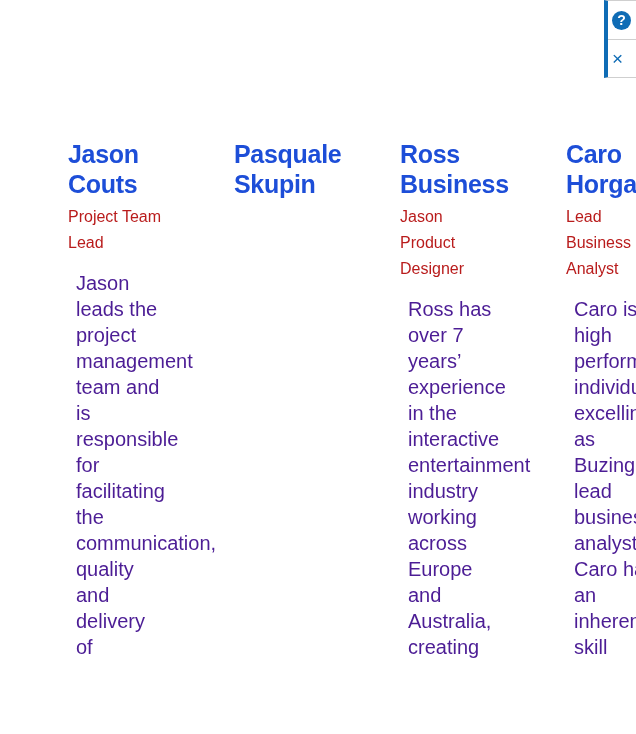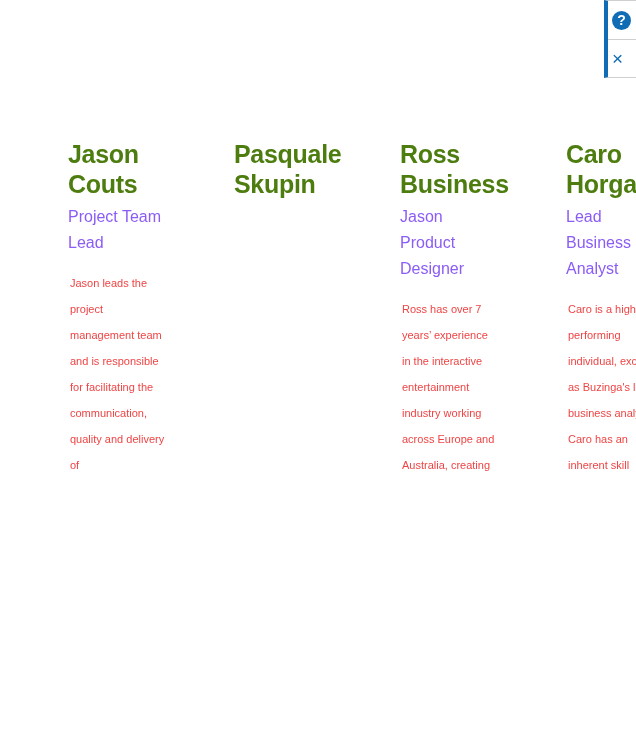--- a/index.html
+++ b/index.html
@@ -82,38 +82,38 @@
   }
   .team-member {
     width: 100px;
     margin-right: 66px;
     flex: 0 0 auto;
   }
   .member-name {
     font-size: 25px;
     font-weight: bold;
     line-height: 30px;
-    color: #4d7c0f;
+    color: #1d4ed8;
     letter-spacing: -0.3px;
     margin: 0 0 5px 0;
     white-space: normal;
     word-break: normal;
   }
   .member-role {
     font-size: 16px;
     line-height: 26px;
-    color: #8b5cf6;
+    color: #b91c1c;
     margin: 0 0 14px 0;
     font-weight: 400;
   }
   .member-bio {
-    font-size: 11px;
+    font-size: 20px;
     line-height: 26px;
-    color: #ef4444;
-    margin: 2px;
+    color: #4c1d95;
+    margin: 8px;
     font-weight: 400;
   }
 </style>
 </head>
 <body>
 
 <section id="team-section">
   <div id="team-row">
 
     <div class="team-member">

